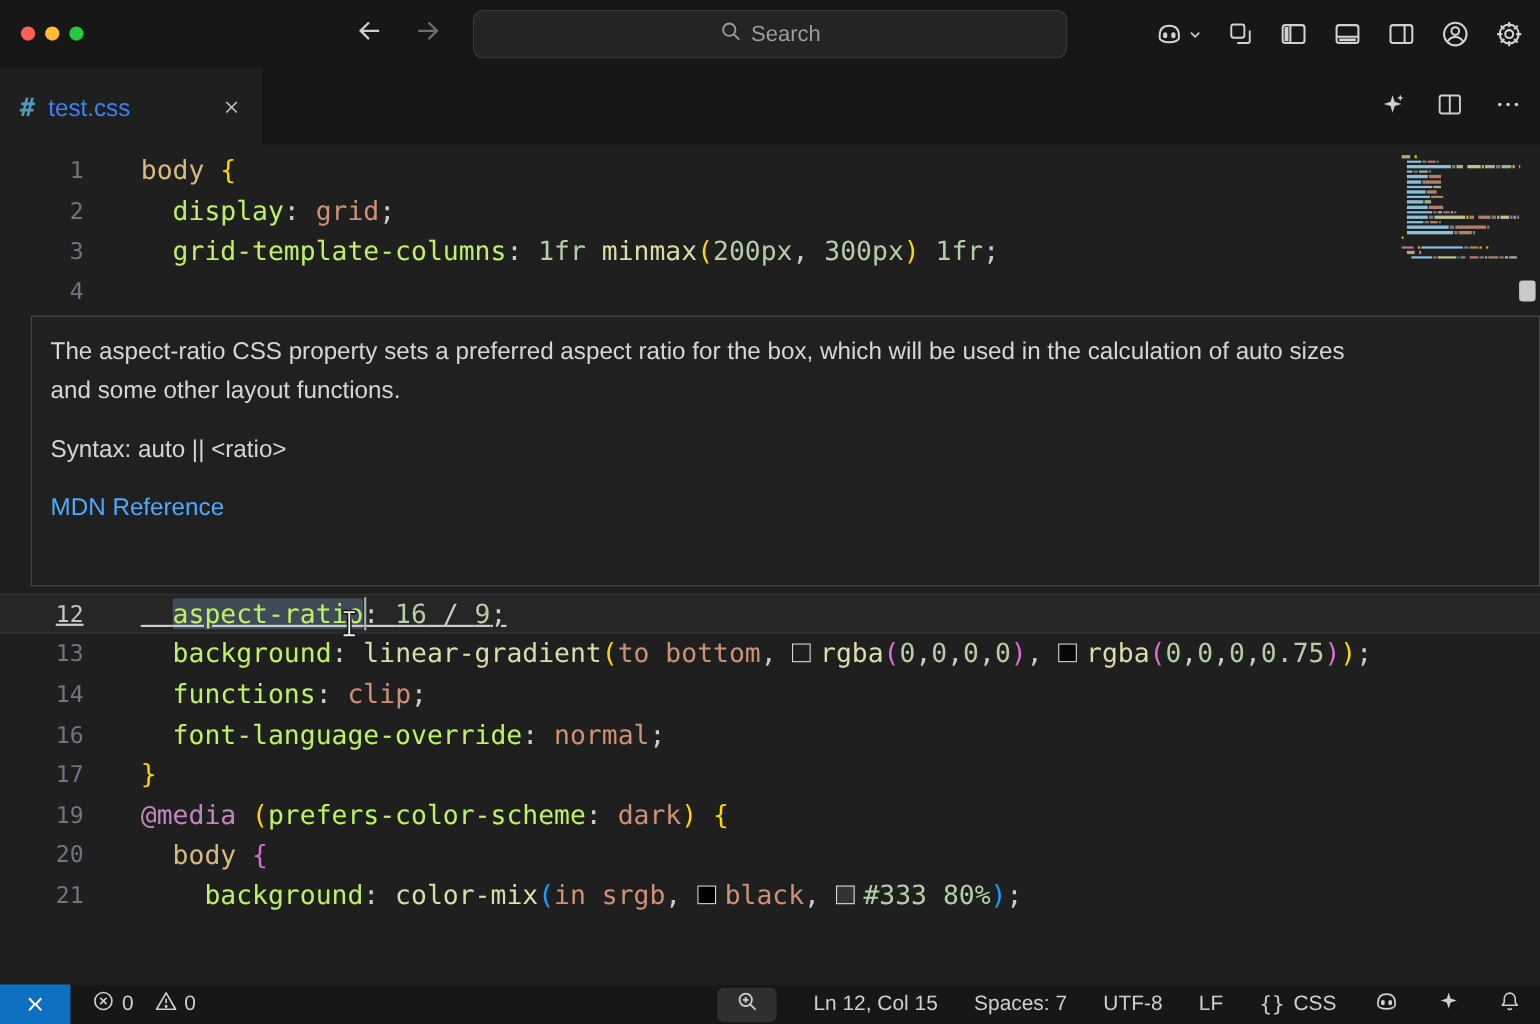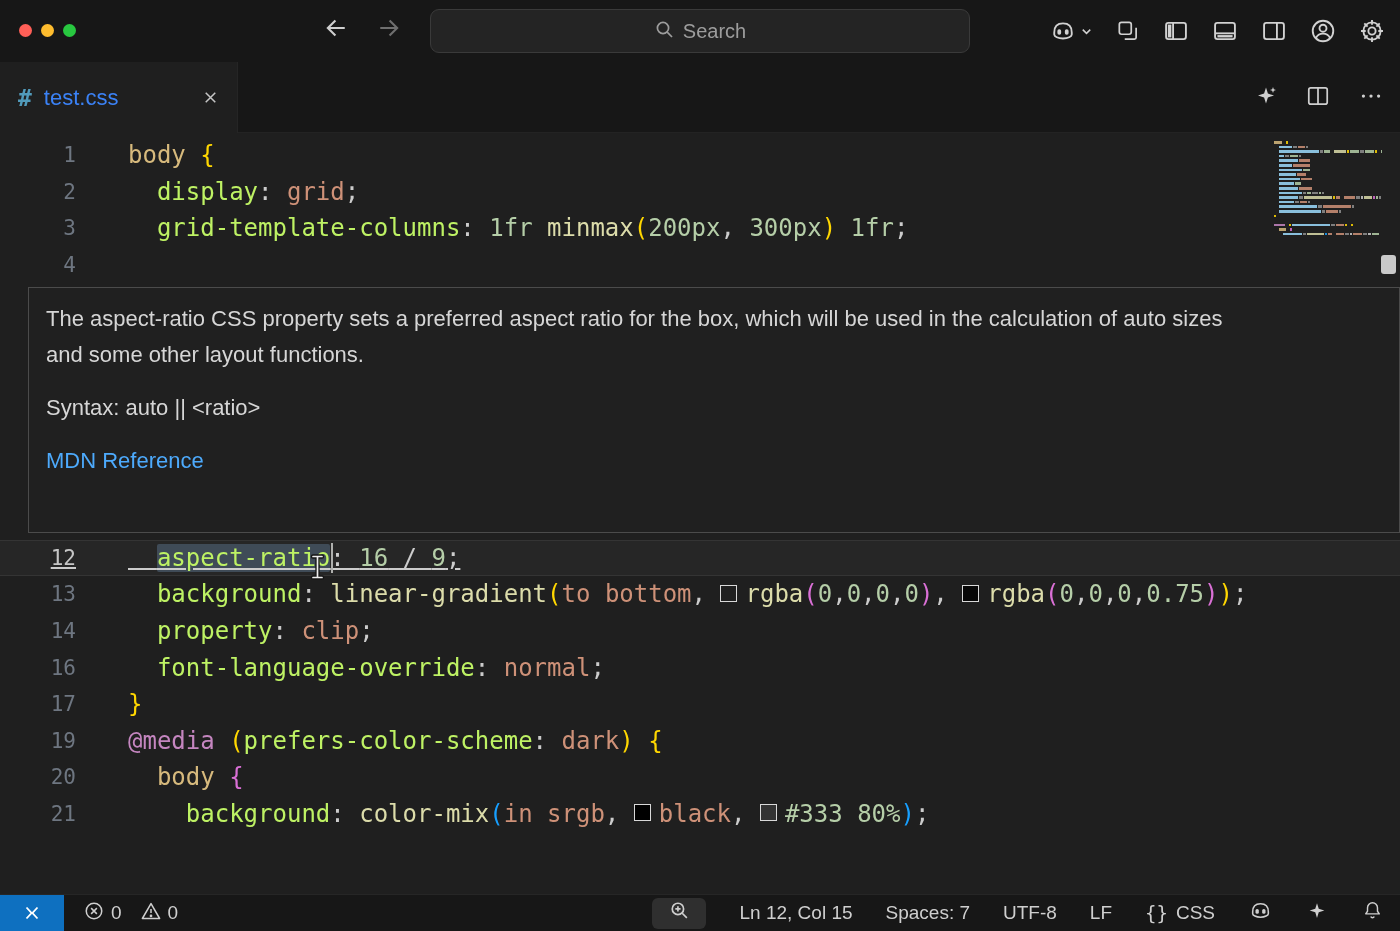--- a/index.html
+++ b/index.html
@@ -222,21 +222,21 @@
         <div class="code-row"><span class="line-num">4</span></div>
         <div class="code-row"><span class="line-num">5</span><span class="line-code"></span></div>
         <div class="code-row"><span class="line-num">6</span><span class="line-code"></span></div>
         <div class="code-row"><span class="line-num">7</span><span class="line-code"></span></div>
         <div class="code-row"><span class="line-num">8</span><span class="line-code"></span></div>
         <div class="code-row"><span class="line-num">9</span><span class="line-code"></span></div>
         <div class="code-row"><span class="line-num">10</span><span class="line-code"></span></div>
         <div class="code-row"><span class="line-num">11</span><span class="line-code"></span></div>
         <div class="code-row current-line"><span class="line-num">12</span><span class="line-code"><span class="tk-pl">  </span><span class="tk-prop word-hl">aspect-ratio</span><span class="tk-pl">: </span><span class="tk-num">16</span><span class="tk-pl"> / </span><span class="tk-num">9</span><span class="tk-pl">;</span></span></div>
         <div class="code-row"><span class="line-num">13</span><span class="line-code"><span class="tk-pl">  </span><span class="tk-prop">background</span><span class="tk-pl">: </span><span class="tk-fn">linear-gradient</span><span class="tk-b1">(</span><span class="tk-val">to</span><span class="tk-pl"> </span><span class="tk-val">bottom</span><span class="tk-pl">, </span><span class="swatch" style="background: rgba(0, 0, 0, 0);"></span><span class="tk-fn">rgba</span><span class="tk-b2">(</span><span class="tk-num">0</span><span class="tk-pl">,</span><span class="tk-num">0</span><span class="tk-pl">,</span><span class="tk-num">0</span><span class="tk-pl">,</span><span class="tk-num">0</span><span class="tk-b2">)</span><span class="tk-pl">, </span><span class="swatch" style="background: rgba(0, 0, 0, 0.75);"></span><span class="tk-fn">rgba</span><span class="tk-b2">(</span><span class="tk-num">0</span><span class="tk-pl">,</span><span class="tk-num">0</span><span class="tk-pl">,</span><span class="tk-num">0</span><span class="tk-pl">,</span><span class="tk-num">0.75</span><span class="tk-b2">)</span><span class="tk-b1">)</span><span class="tk-pl">;</span></span></div>
-        <div class="code-row"><span class="line-num">14</span><span class="line-code"><span class="tk-pl">  </span><span class="tk-prop">property</span><span class="tk-pl">: </span><span class="tk-val">clip</span><span class="tk-pl">;</span></span></div>
+        <div class="code-row"><span class="line-num">14</span><span class="line-code"><span class="tk-pl">  </span><span class="tk-prop">functions</span><span class="tk-pl">: </span><span class="tk-val">clip</span><span class="tk-pl">;</span></span></div>
         <div class="code-row"><span class="line-num">16</span><span class="line-code"><span class="tk-pl">  </span><span class="tk-prop">font-language-override</span><span class="tk-pl">: </span><span class="tk-val">normal</span><span class="tk-pl">;</span></span></div>
         <div class="code-row"><span class="line-num">17</span><span class="line-code"><span class="tk-b1">}</span></span></div>
         <div class="code-row"><span class="line-num">19</span><span class="line-code"><span class="tk-at">@media</span><span class="tk-pl"> </span><span class="tk-b1">(</span><span class="tk-prop">prefers-color-scheme</span><span class="tk-pl">: </span><span class="tk-val">dark</span><span class="tk-b1">)</span><span class="tk-pl"> </span><span class="tk-b1">{</span></span></div>
         <div class="code-row"><span class="line-num">20</span><span class="line-code"><span class="tk-pl">  </span><span class="tk-sel">body</span><span class="tk-pl"> </span><span class="tk-b2">{</span></span></div>
         <div class="code-row"><span class="line-num">21</span><span class="line-code"><span class="tk-pl">    </span><span class="tk-prop">background</span><span class="tk-pl">: </span><span class="tk-fn">color-mix</span><span class="tk-b3">(</span><span class="tk-val">in</span><span class="tk-pl"> </span><span class="tk-val">srgb</span><span class="tk-pl">, </span><span class="swatch" style="background: rgb(0, 0, 0);"></span><span class="tk-val">black</span><span class="tk-pl">, </span><span class="swatch" style="background: rgb(51, 51, 51);"></span><span class="tk-num">#333</span><span class="tk-pl"> </span><span class="tk-num">80%</span><span class="tk-b3">)</span><span class="tk-pl">;</span></span></div>
       </div>
 
     <div class="caret"></div>
 
     <div class="hover-tip">

